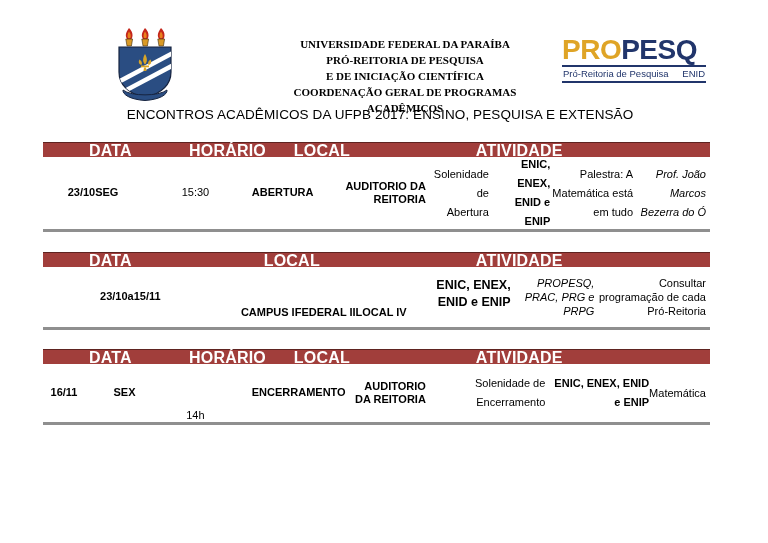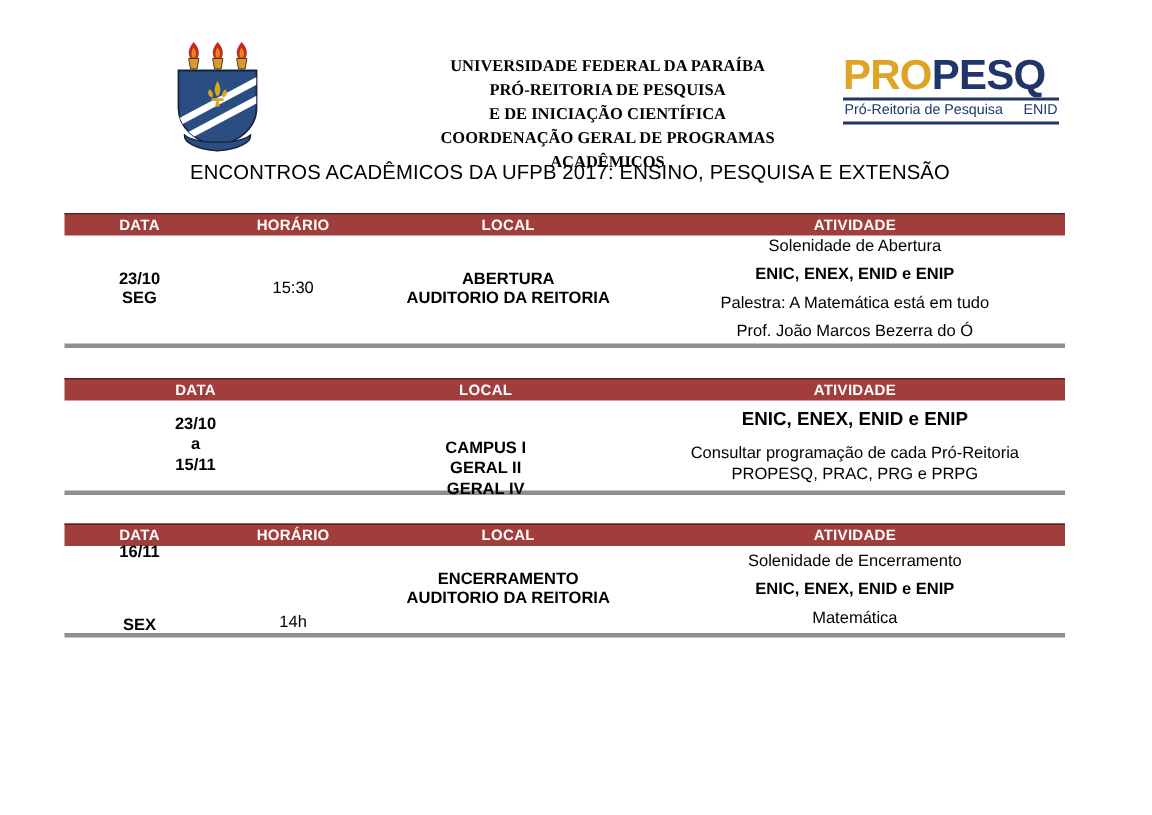--- a/index.html
+++ b/index.html
@@ -35,26 +35,26 @@
     position:absolute;top:107px;left:30px;width:700px;text-align:center;
     font-size:13.5px;color:#000000;letter-spacing:.1px;
   }
 
   
   .table{position:absolute;left:43px;width:667px;background:#fff;}
   .thead{
     display:flex;align-items:center;height:15px;
     background:var(--bar);border-top:1px solid #5e2320;
   }
-  .th{color:#fff;font-weight:bold;font-size:10px;text-align:center;letter-spacing:.2px;line-height:15px;}
+  .th{color:#fff;font-weight:bold;font-size:16px;letter-spacing:.2px;line-height:15px;padding-left:46px;}
   .trow{display:flex;border-bottom:3px solid var(--border-gray);}
-  .td{display:flex;flex-direction:column;justify-content:center;align-items:center;text-align:right;padding:2px 4px;}
+  .td{display:flex;justify-content:center;align-items:center;text-align:right;padding:2px 4px;}
   .line{font-size:11px;line-height:19px;}
   .line.bold{font-weight:bold;}
-  .line.italic{}
+  .line.italic{font-style:italic;}
   .line.bold-large{font-weight:bold;font-size:12.5px;}
   .cell-data .line,.cell-local .line{font-weight:bold;line-height:13.5px;}
   .cell-horario .line{line-height:13.5px;}
   
   .t1 .cell-data .line,.t1 .cell-local .line{line-height:13.5px;}
   .t1 .cell-atividade .line{line-height:14px;}
   .t1 .cell-atividade .line.bold-large{line-height:17px;margin-bottom:7px;}
 </style>
 </head>
 <body>
@@ -157,27 +157,27 @@
           <div class="th" style="width: 42%;">ATIVIDADE</div>
         </div>
         <div class="trow" style="height: 63px;">
           <div class="td cell-data" style="width: 26.2%;">
             <div class="line bold">23/10</div>
             <div class="line bold">a</div>
             <div class="line bold">15/11</div>
           </div>
           <div class="td cell-local" style="width: 31.8%; margin-top: 32px;">
             <div class="line bold">CAMPUS I</div>
-            <div class="line bold">GERAL II</div>
-            <div class="line bold">GERAL IV</div>
+            <div class="line bold">FEDERAL II</div>
+            <div class="line bold">LOCAL IV</div>
           </div>
           <div class="td cell-atividade" style="width: 42%;">
             <div class="line bold-large">ENIC, ENEX, ENID e ENIP</div>
+            <div class="line italic">PROPESQ, PRAC, PRG e PRPG</div>
             <div class="line normal">Consultar programação de cada Pró-Reitoria</div>
-            <div class="line italic">PROPESQ, PRAC, PRG e PRPG</div>
           </div>
         </div>
       </div>
       <div class="table t2" style="top: 349px;">
         <div class="thead">
           <div class="th" style="width: 15%;">DATA</div>
           <div class="th" style="width: 15.7%;">HORÁRIO</div>
           <div class="th" style="width: 27.3%;">LOCAL</div>
           <div class="th" style="width: 42%;">ATIVIDADE</div>
         </div>

